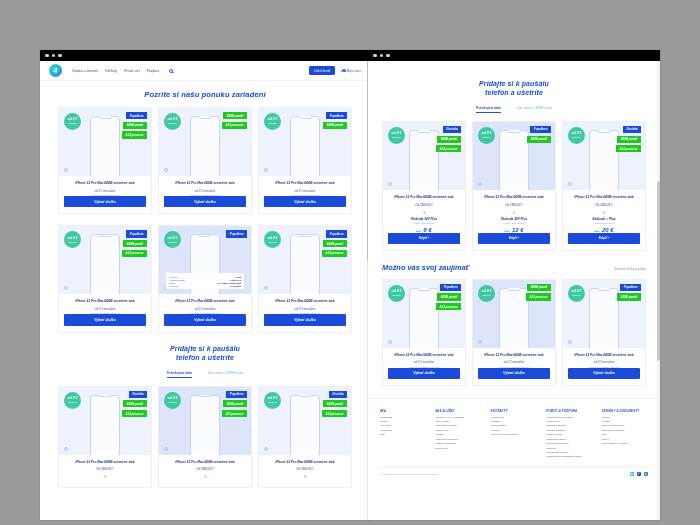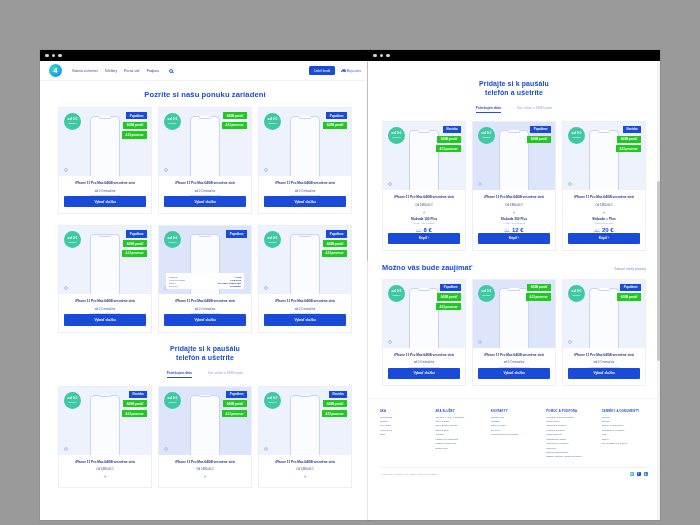--- a/index.html
+++ b/index.html
@@ -10,20 +10,21 @@
     overflow: hidden;
   }
   .stage { position: relative; width: 700px; height: 525px; }
 
   
   .window {
     position: absolute;
     background: #fff;
     overflow: hidden;
     box-shadow: 0 0 0 1px rgba(0,0,0,.06);
+    font-style: italic;
   }
   .win-left  { left: 40px;  top: 50px; width: 330px; height: 470px; }
   .win-right { left: 368px; top: 50px; width: 292px; height: 470px; }
 
   .titlebar {
     height: 11px; background: #000;
     display: flex; align-items: center; padding-left: 5px; gap: 3px;
   }
   .dot { width: 3.5px; height: 3.5px; border-radius: 50%; background: #d8d8d8; }
 
@@ -578,21 +579,21 @@
                     <div class="price-old">28 €</div>
                     <div class="price-new">20 €</div>
                   </div>
                   <div class="btn-cta">Kúpiť ›</div>
                 </div>
               </div>
             </div>
         </div>
 
         <div class="head-row">
-          <div class="h">Možno vás bude zaujímať</div>
+          <div class="h">Možno vás svoj zaujímať</div>
           <div class="l">Zobraziť všetky produkty</div>
         </div>
         <div class="section" style="padding-top:0;">
           <div class="grid" id="R-interest">
               <div class="card">
                 <div class="card-media">
                   <div class="phone">
                     <div class="notch"></div>
                   </div>
                   <div class="circle-badge">

